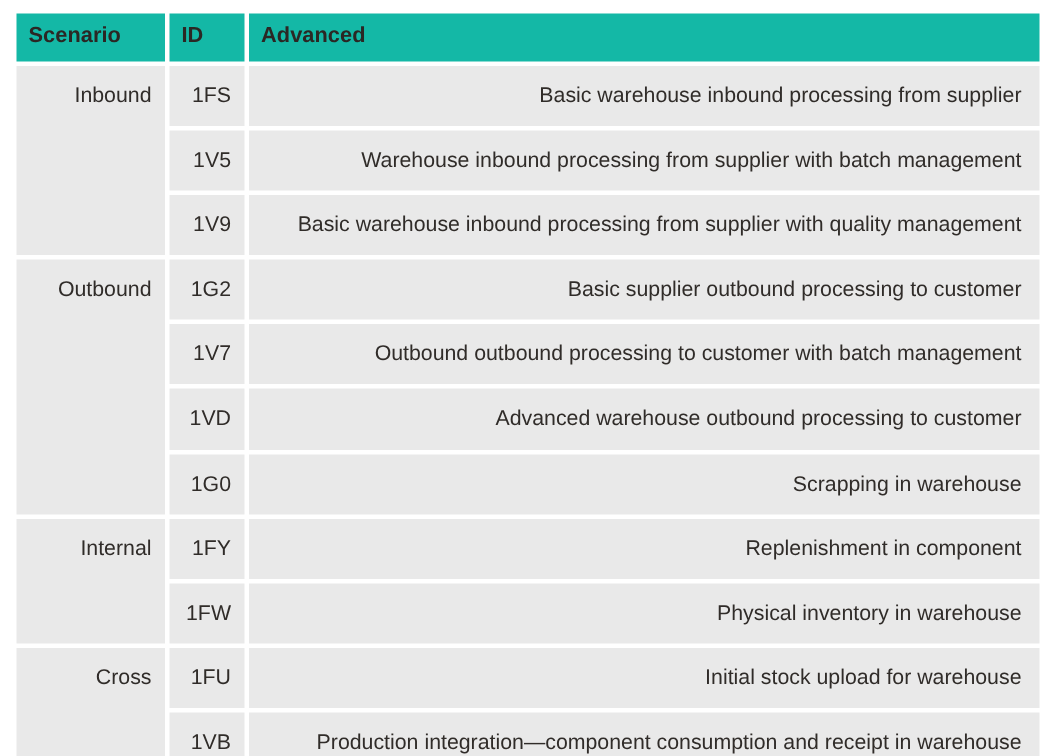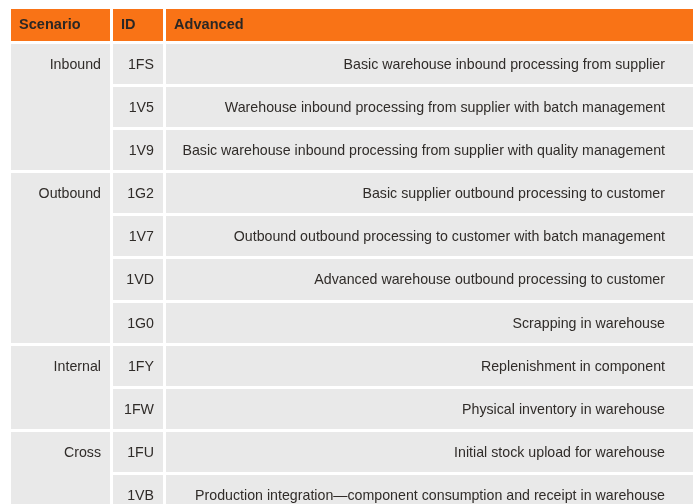--- a/index.html
+++ b/index.html
@@ -29,21 +29,21 @@
     table-layout: fixed;
     margin: 0;
   }
 
   
   col.col-scenario { width: 99px; }
   col.col-id       { width: 50px; }
   col.col-process  { width: 527px; }
 
   thead th {
-    background: #f97316;
+    background: #14b8a6;
     color: #2b2724;
     font-size: 14.5px;
     font-weight: bold;
     text-align: left;
     padding: 7px 8px 8px 8px;
     vertical-align: middle;
     line-height: 1.15;
     letter-spacing: 0.05px;
   }
 
@@ -61,21 +61,21 @@
 
   tbody td.scenario-cell {
     vertical-align: top;
   }
 
   tbody td.id-cell {
     white-space: nowrap;
   }
 
   tbody td.process-cell {
-    padding-right: 28px;
+    padding-right: 12px;
   }
 </style>
 </head>
 <body>
 
 <div class="table-wrap">
   <table class="process-table">
     <colgroup>
       <col class="col-scenario">
       <col class="col-id">

